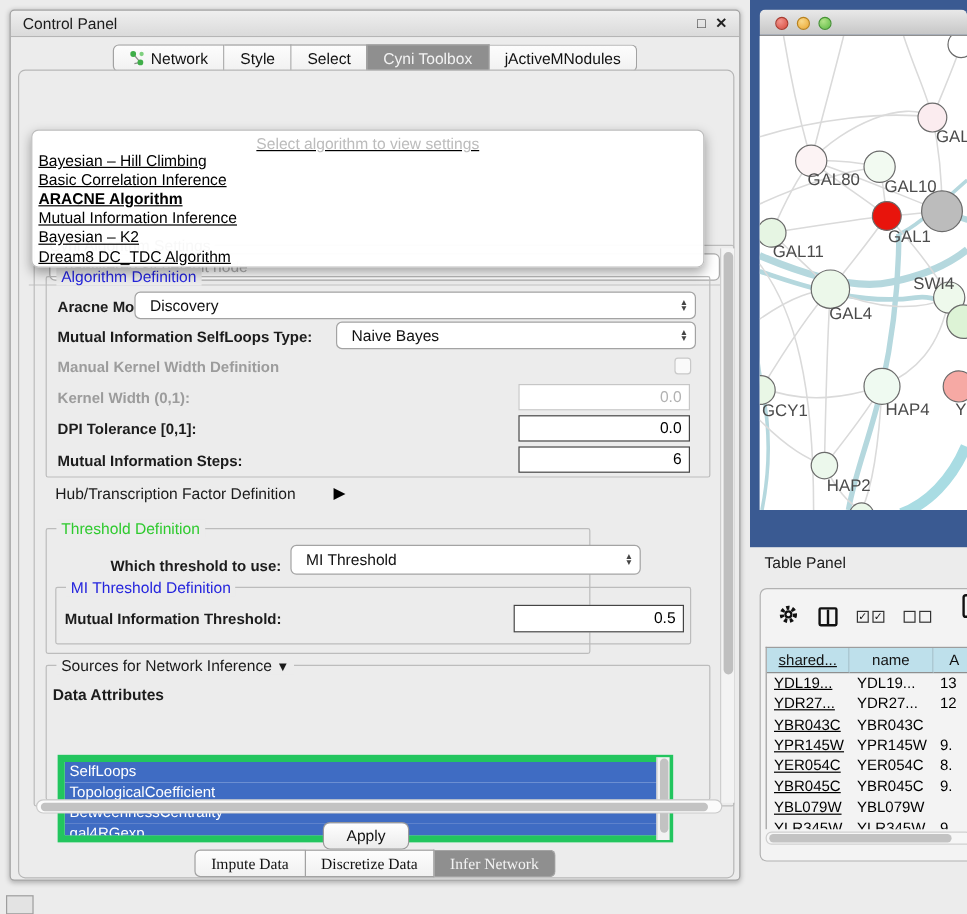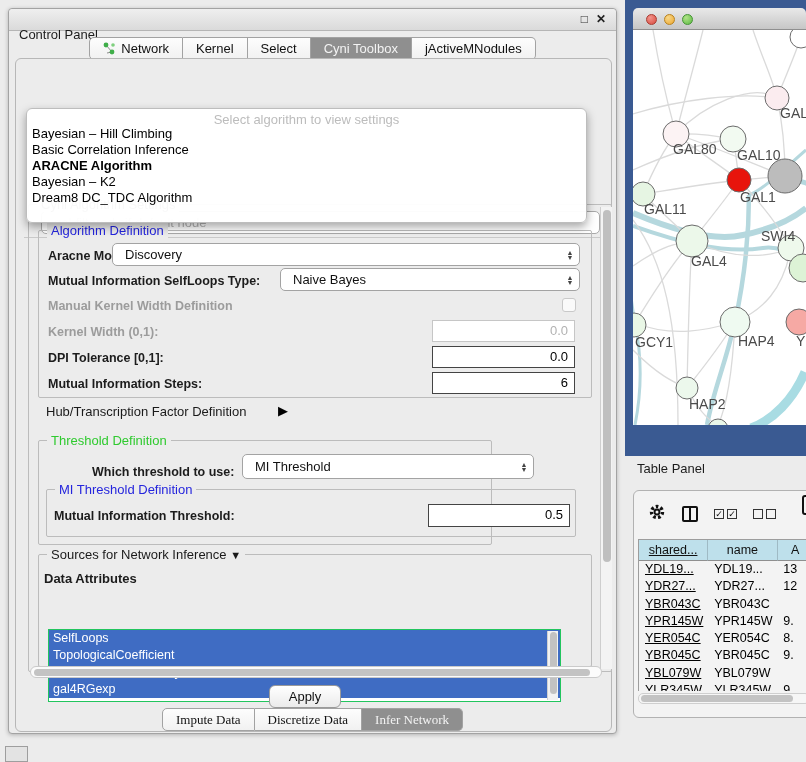--- a/index.html
+++ b/index.html
@@ -6,21 +6,21 @@
   html,body { width:806px; height:762px; }
   body { font-family:"Liberation Sans", sans-serif; background:#ececec; position:relative; overflow:hidden; }
   .abs { position:absolute; }
 
   
   #cp-window { left:8px; top:8px; width:609px; height:726px; background:#ececec;
     border:1px solid #a3a3a3; border-radius:4px; box-shadow:0 1px 4px rgba(0,0,0,.25); }
   #cp-titlebar { left:0; top:0; right:0; height:22px;
     background:linear-gradient(#efefef,#dadada); border-bottom:1px solid #b5b5b5;
     border-radius:4px 4px 0 0; }
-  #cp-title { left:10px; top:3px; font-size:13px; color:#1c1c1c;margin-top:15px; }
+  #cp-title { left:10px; top:3px; font-size:13px; color:#1c1c1c; }
   #cp-float { right:28px; top:3px; font-size:12px; color:#333; cursor:default; }
   #cp-close { right:10px; top:3px; font-size:12px; font-weight:bold; color:#222; cursor:default; }
 
   
   #cp-tabs { left:0; right:0; top:28px; height:23px; display:flex; justify-content:center; }
   .tab { height:23px; padding:0 13px; display:flex; align-items:center; gap:5px;
     background:linear-gradient(#fdfdfd,#f1f1f1); border:1px solid #a2a2a2; border-left:none;
     font-size:13px; color:#111; white-space:nowrap; }
   .tab:first-child { border-left:1px solid #a2a2a2; border-radius:5px 0 0 5px; }
   .tab:last-child { border-radius:0 5px 5px 0; }
@@ -29,21 +29,21 @@
   
   #cp-content { left:6px; top:49px; width:597px; height:674px; border:1px solid #b7b7b7;
     border-radius:6px; background:#ececec; }
   #hidden-sep { left:8px; top:178px; width:586px; height:1px; background:#c9c9c9; }
   #bg-combo { left:25px; top:152px; width:559px; height:23px; background:#fff;
     border:1px solid #a9a9a9; border-radius:5px; font-size:13px; color:#b4b4b4;
     line-height:21px; padding-left:12px; overflow:hidden; }
 
   
   #algo-popup { left:10px; top:49px; width:561px; height:115px; background:rgba(255,255,255,.97);
-    border:1px solid #bdbdbd; border-radius:6px; box-shadow:0 4px 10px rgba(0,0,0,.35); z-index:20; }
+    border:1px solid #bdbdbd; border-radius:6px; box-shadow:0 4px 10px rgba(0,0,0,.35); z-index:20;text-decoration:underline; }
   #algo-placeholder { text-align:center; font-size:13px; color:#bcbcbc; padding-top:3px; height:17px; }
   .algo-item { font-size:13px; color:#000; height:16px; line-height:16px; padding-left:5px; white-space:nowrap; }
   .algo-item.bold { font-weight:bold; }
 
   
   .fieldset { position:absolute; border:1px solid #bcbcbc; border-radius:2px; }
   .legend { position:absolute; top:-8px; left:8px; background:#ececec; padding:0 4px;
     font-size:13px; color:#1a1a1a; white-space:nowrap; }
   .legend.blue { color:#2525dd; }
   .legend.green { color:#2fca2f; }
@@ -59,21 +59,21 @@
 
   .tfield { position:absolute; background:#fff; border:1px solid #444; font-size:13px; color:#000;
     text-align:right; padding:0 6px; line-height:20px; }
   .tfield.dis { border:1px solid #c6c6c6; color:#b2b2b2; }
 
   .checkbox { position:absolute; width:14px; height:14px; border:1.5px solid #c9c9c9;
     border-radius:3px; background:#fafafa; }
 
   
   #attr-list { left:32px; top:570px; width:513px; height:73px; background:#fff;
-    border:1px solid #22c55e; overflow:hidden; }
+    border:6px solid #22c55e; overflow:hidden; }
   .attr-item { height:17px; line-height:17px; padding-left:4px; font-size:12.5px; color:#111; }
   .attr-item.sel { background:#3f6cc3; color:#fff; }
   #attr-vsb { left:531px; top:572px; width:11px; height:69px; background:#f2f2f2; border-left:1px solid #d0d0d0; }
   #attr-vsb .thumb { position:absolute; left:2px; top:1px; width:7px; height:62px; background:#c2c2c2; border-radius:4px; }
 
   
   #set-vsb { left:584px; top:148px; width:12px; height:462px; background:#f3f3f3; border-left:1px solid #cecece; }
   #set-vsb .thumb { position:absolute; left:2px; top:3px; width:8px; height:352px; background:#bfbfbf; border-radius:4px; }
 
   
@@ -135,21 +135,21 @@
         <svg width="13" height="13">
           <line x1="3" y1="3" x2="9" y2="10" stroke="#8a8a8a"></line>
           <line x1="9" y1="10" x2="4" y2="11" stroke="#8a8a8a"></line>
           <circle cx="3" cy="3" r="2.4" fill="#3fae49"></circle>
           <circle cx="9" cy="10" r="2.4" fill="#3fae49"></circle>
           <circle cx="10" cy="3" r="1.8" fill="#7fd07f"></circle>
         </svg>
         <span>Network</span>
       </div>
       <div class="tab">
-        <span>Kernel</span>
+        <span>Style</span>
       </div>
       <div class="tab">
         <span>Select</span>
       </div>
       <div class="tab sel">
         <span>Cyni Toolbox</span>
       </div>
       <div class="tab">
         <span>jActiveMNodules</span>
       </div>
@@ -159,20 +159,21 @@
 
     <div class="abs" id="bg-combo">gal-filtered sif default node</div>
     <div class="abs" id="hidden-sep"></div>
 
     <div class="abs" id="algo-popup">
       <div id="algo-placeholder">Select algorithm to view settings</div>
       <div id="algo-items">
           <div class="algo-item">Bayesian – Hill Climbing</div>
           <div class="algo-item">Basic Correlation Inference</div>
           <div class="algo-item bold">ARACNE Algorithm</div>
+          <div class="algo-item">Mutual Information Inference</div>
           <div class="algo-item">Bayesian – K2</div>
           <div class="algo-item">Dream8 DC_TDC Algorithm</div>
         </div>
     </div>
 
     <div class="fieldset" style="left:12px; top:145px; width:584px; height:468px;">
       <span class="legend">Cyni Algorithm Settings</span>
     </div>
     <div class="abs" id="set-vsb">
         <div class="thumb"></div>

